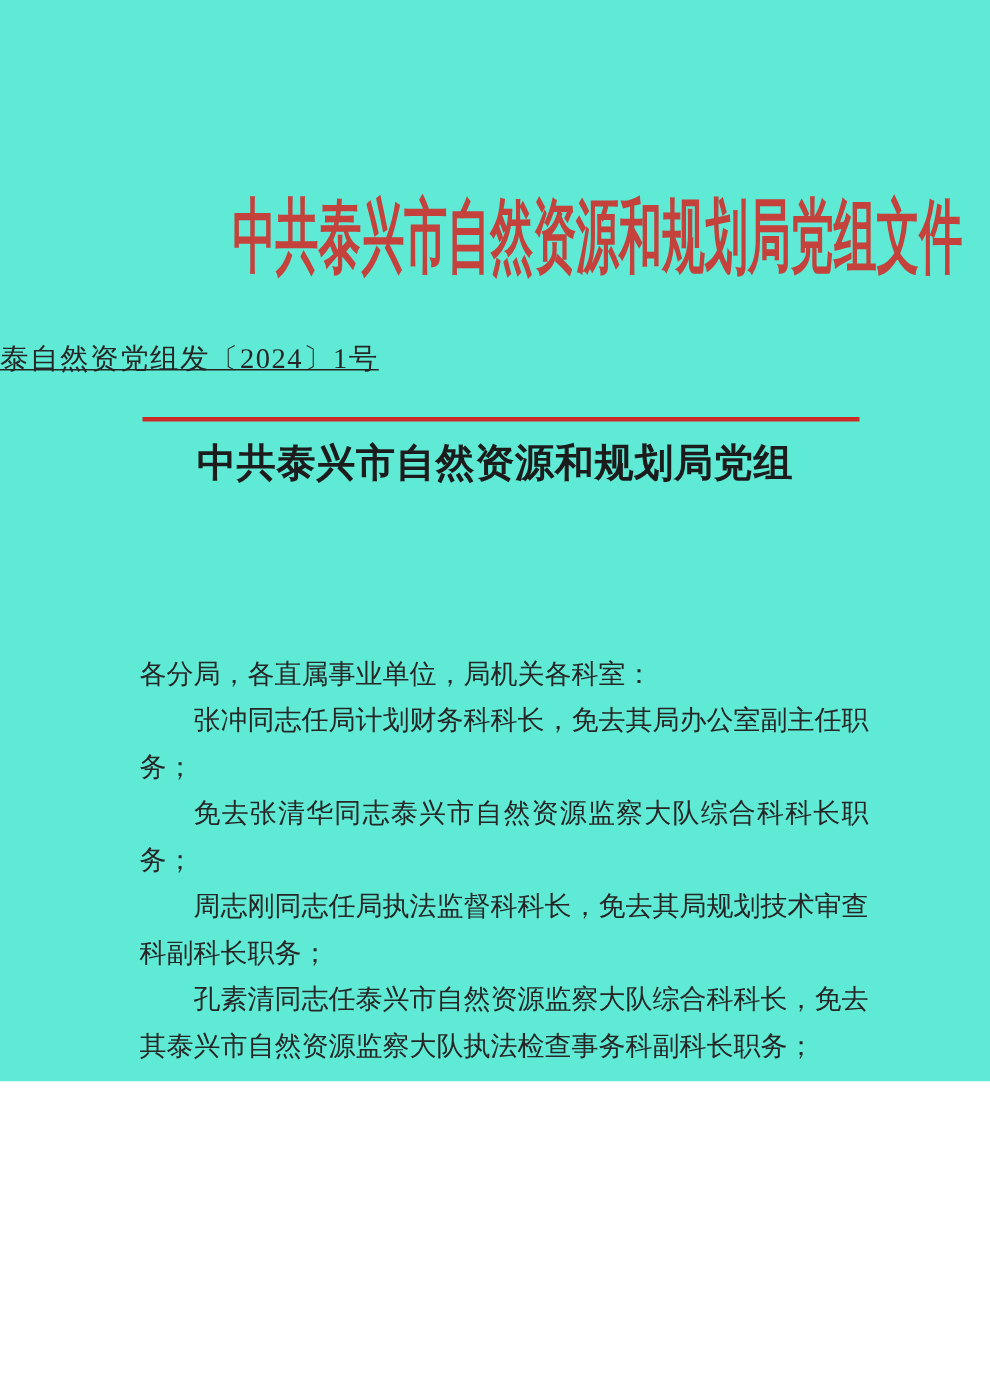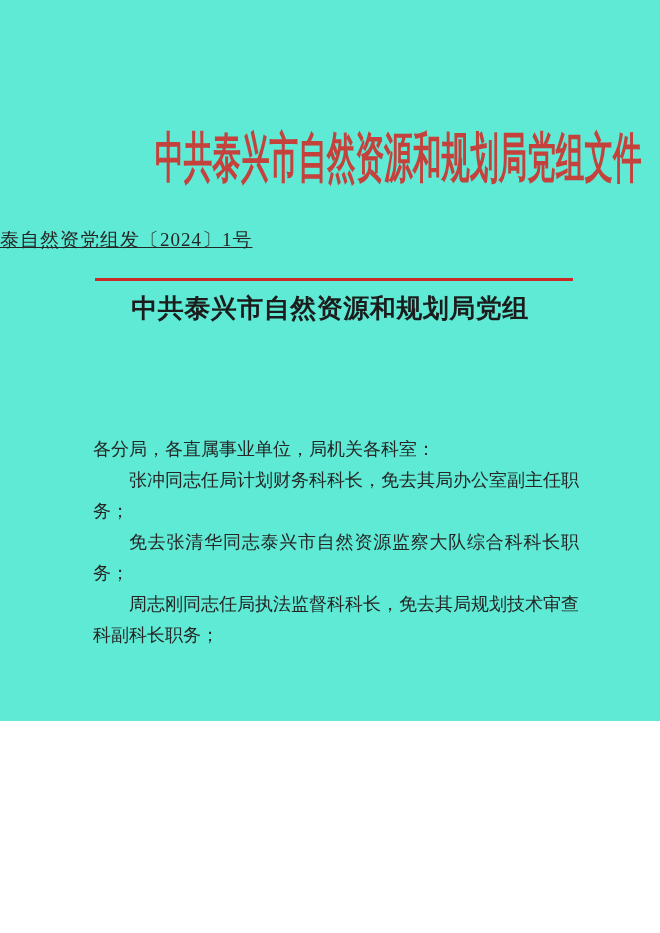--- a/index.html
+++ b/index.html
@@ -119,18 +119,19 @@
   <div class="doc-title">
     <div>中共泰兴市自然资源和规划局党组</div>
   </div>
 
   <div class="doc-body">
     <p class="salutation">各分局，各直属事业单位，局机关各科室：</p>
     <div>
         <p class="para">张冲同志任局计划财务科科长，免去其局办公室副主任职务；</p>
         <p class="para">免去张清华同志泰兴市自然资源监察大队综合科科长职务；</p>
         <p class="para">周志刚同志任局执法监督科科长，免去其局规划技术审查科副科长职务；</p>
+        <p class="para">孔素清同志任泰兴市自然资源监察大队综合科科长，免去其泰兴市自然资源监察大队执法检查事务科副科长职务；</p>
       </div>
   </div>
 
   <div class="page-number">- 1 -</div>
 
 </div>
 
 </body></html>

